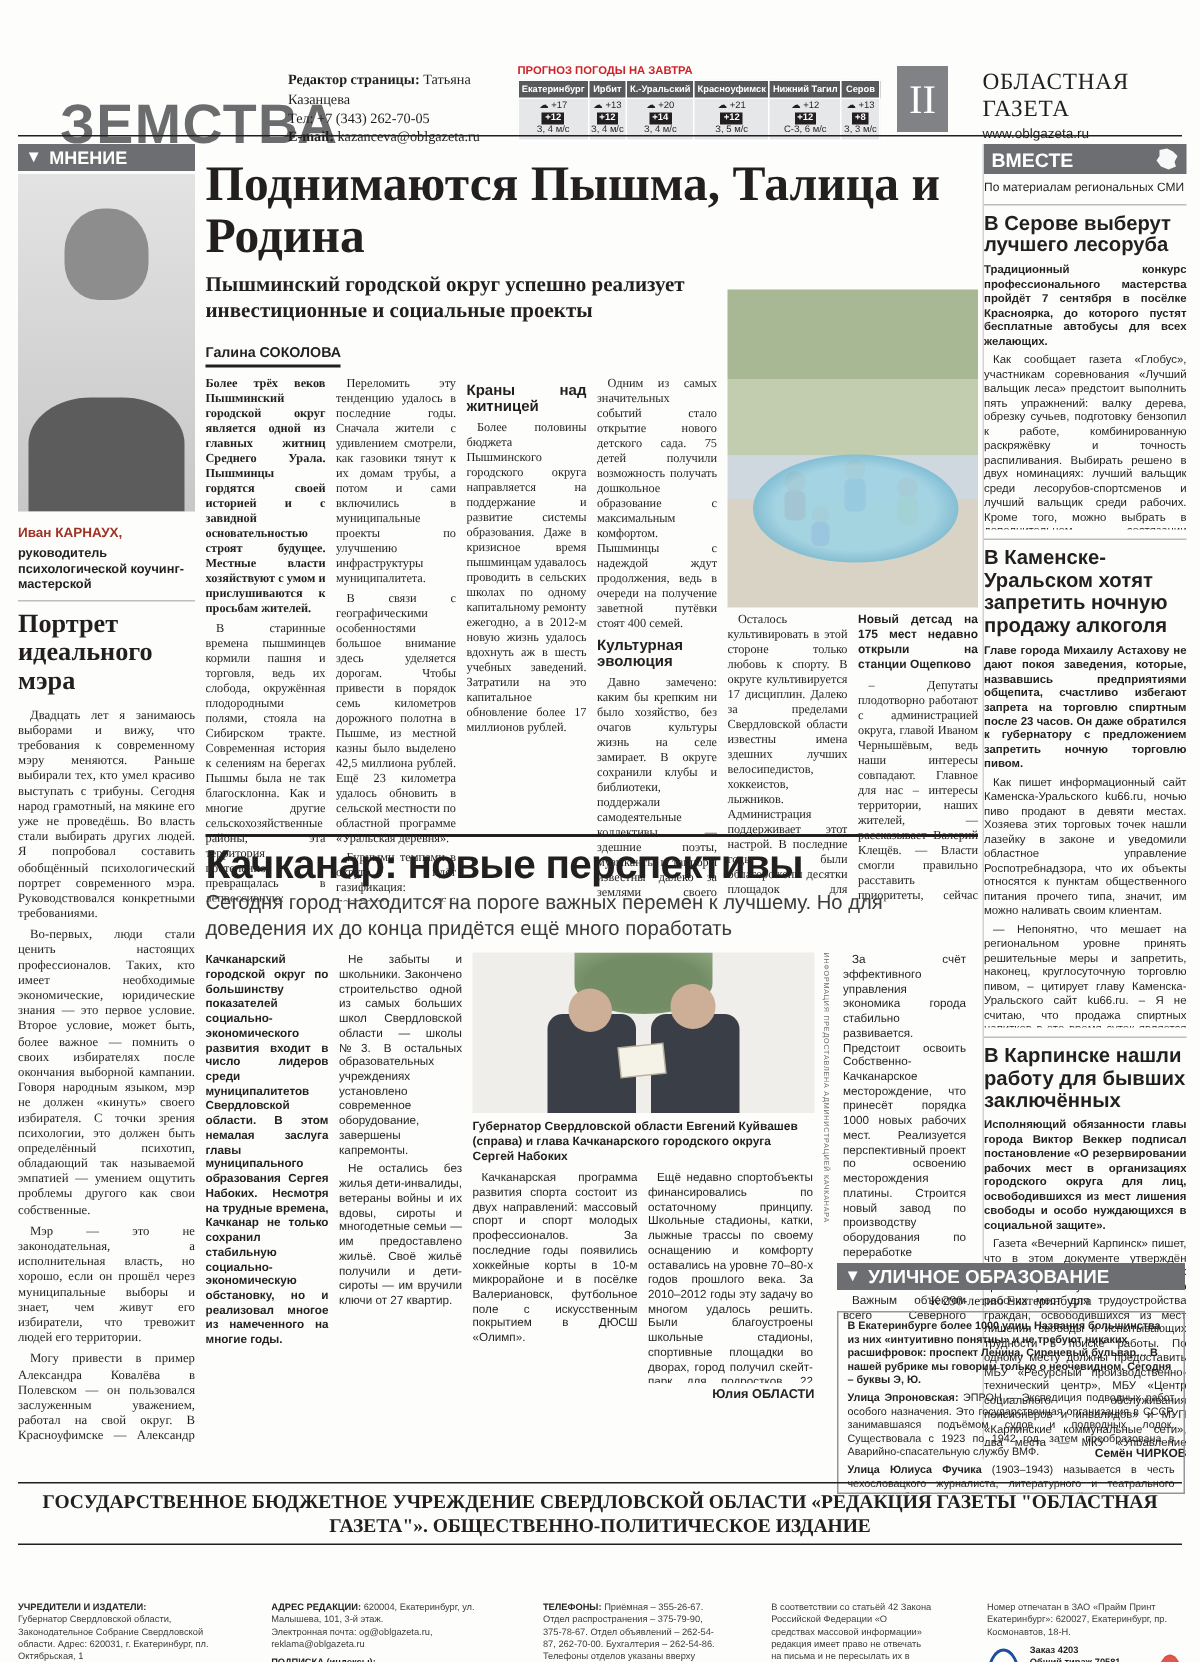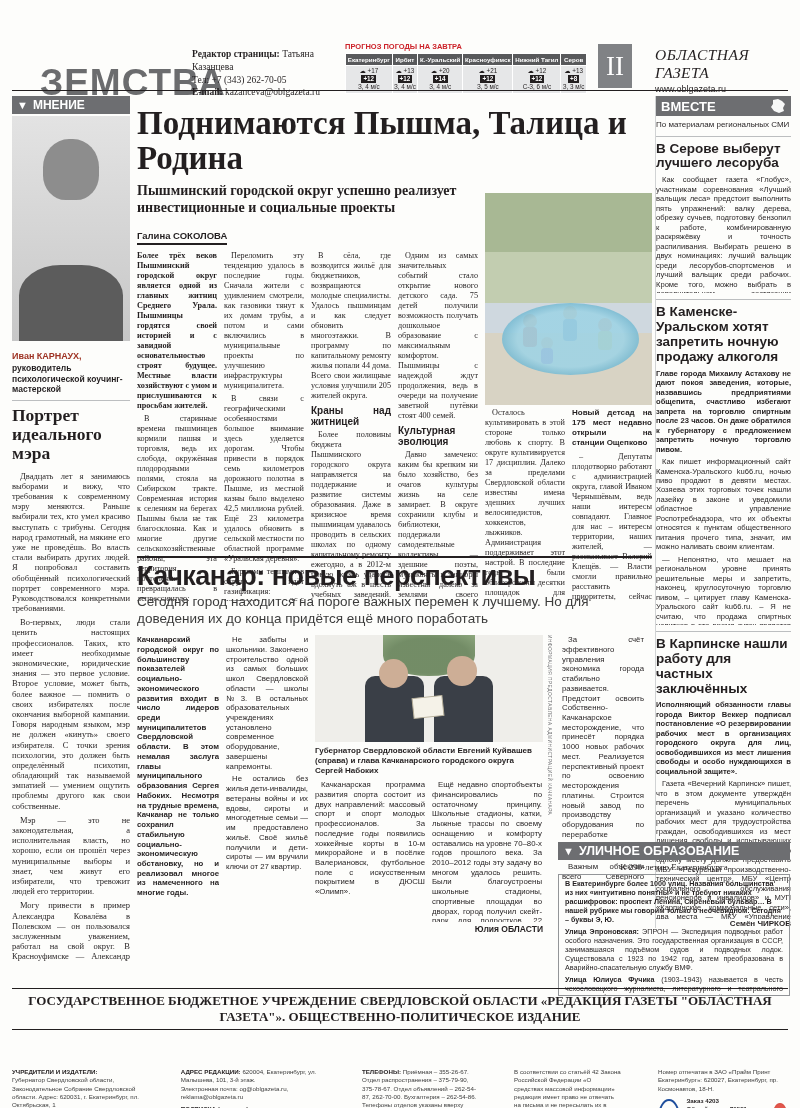--- a/index.html
+++ b/index.html
@@ -15,21 +15,21 @@
   .hr-head{border-top:1.5px solid #231f20;}
   .wx{width:242px;font-size:6.3px;}
   .wxtitle{color:#cc2229;font-weight:bold;font-size:7.5px;margin-bottom:2px;}
   .wxtab{border-collapse:collapse;width:100%;background:#e6e7e8;}
   .wxtab th{background:#58595b;color:#fff;font-size:6.2px;font-weight:bold;padding:2px 1px;border:1px solid #fff;}
   .wxtab td{border:1px solid #fff;text-align:center;padding:1px;vertical-align:middle;}
   .wxcell{line-height:1.3;}
   .tnight{display:inline-block;background:#231f20;color:#fff;padding:0 2px;font-weight:bold;}
   .pgnum{background:#808285;color:#fff;font-family:"Liberation Serif",serif;font-size:27px;
          text-align:center;line-height:44px;}
-  .mast-name{font-family:"Liberation Serif",serif;font-size:15.5px;letter-spacing:.5px;font-style:italic;}
+  .mast-name{font-family:"Liberation Serif",serif;font-size:15.5px;letter-spacing:.5px;}
   .mast-site{font-size:9px;margin-top:2px;}
   .mast-date{font-size:8.5px;font-weight:bold;margin-top:2px;}
   
   .badge{background:#6d6e71;color:#fff;font-weight:bold;display:flex;align-items:center;gap:5px;padding:2px 5px;}
   .tri{color:#fff;font-size:11px;line-height:1;}
   
   .op-name{color:#9e3223;font-weight:bold;font-size:9px;}
   .op-role{font-weight:bold;font-size:8.5px;line-height:1.25;color:#231f20;}
   .op-headline{font-family:"Liberation Serif",serif;font-weight:bold;font-size:17.5px;line-height:1.1;}
   .op-body{font-family:"Liberation Serif",serif;font-size:8.5px;line-height:1.2;}
@@ -213,21 +213,20 @@
         <div class="lcol jt clip" style="height:350px;">
           <p class="lead-intro">Более трёх веков Пышминский городской округ является одной из главных житниц Среднего Урала. Пышминцы гордятся своей историей и с завидной основательностью строят будущее. Местные власти хозяйствуют с умом и прислушиваются к просьбам жителей.</p>
           <p>В старинные времена пышминцев кормили пашня и торговля, ведь их слобода, окружённая плодородными полями, стояла на Сибирском тракте. Современная история к селениям на берегах Пышмы была не так благосклонна. Как и многие другие сельскохозяйственные районы, эта территория постепенно превращалась в депрессивную: объёмы производства сокращались, люди уезжали, ЖКХ приходило в упадок.</p>
         </div>
         <div class="lcol jt clip" style="height:350px;">
           <p>Переломить эту тенденцию удалось в последние годы. Сначала жители с удивлением смотрели, как газовики тянут к их домам трубы, а потом и сами включились в муниципальные проекты по улучшению инфраструктуры муниципалитета.</p>
           <p>В связи с географическими особенностями большое внимание здесь уделяется дорогам. Чтобы привести в порядок семь километров дорожного полотна в Пышме, из местной казны было выделено 42,5 миллиона рублей. Ещё 23 километра удалось обновить в сельской местности по областной программе «Уральская деревня».</p>
           <p>Бурными темпами в округе идёт газификация: построено 26,6 километра газопровода низкого давления и 15 километров высокого. В результате голубое топливо появилось в 319 частных домах и четырёх многоэтажках. Закончен первый этап строительства межмуниципального газопровода Пышма – Первомайский – Камышлов протяжённостью 67 километров. Построены шесть блочных котельных, из которых четыре уже работают.</p>
         </div>
         <div class="lcol jt clip" style="height:350px;">
-          <p>В сёла, где возводится жильё для бюджетников, возвращаются молодые специалисты. Удалось пышминцам и как следует обновить многоэтажки. В программу по капитальному ремонту жилья попали 44 дома. Всего свои жилищные условия улучшили 205 жителей округа.</p>
           <div class="subhead">Краны над житницей</div>
           <p>Более половины бюджета Пышминского городского округа направляется на поддержание и развитие системы образования. Даже в кризисное время пышминцам удавалось проводить в сельских школах по одному капитальному ремонту ежегодно, а в 2012-м новую жизнь удалось вдохнуть аж в шесть учебных заведений. Затратили на это капитальное обновление более 17 миллионов рублей.</p>
         </div>
         <div class="lcol jt clip" style="height:350px;">
           <p>Одним из самых значительных событий стало открытие нового детского сада. 75 детей получили возможность получать дошкольное образование с максимальным комфортом. Пышминцы с надеждой ждут продолжения, ведь в очереди на получение заветной путёвки стоят 400 семей.</p>
           <div class="subhead">Культурная эволюция</div>
           <p>Давно замечено: каким бы крепким ни было хозяйство, без очагов культуры жизнь на селе замирает. В округе сохранили клубы и библиотеки, поддержали самодеятельные коллективы — здешние поэты, музыканты и танцоры известны далеко за землями своего района.</p>
         </div>
         <div class="lcol jt clip" style="height:350px;">
           <div class="spacer155"></div>
@@ -291,37 +290,38 @@
     <div class="badge" style="font-size:13px;justify-content:space-between;">
       <span>ВМЕСТЕ</span>
       <svg width="16" height="16" viewBox="0 0 16 16">
         <polygon class="maplet" points="3,2 8,1 12,3 15,6 13,10 14,13 9,15 4,13 1,9 3,6"></polygon>
       </svg>
     </div>
     <div class="vm-note" style="margin:4px 0 6px 0;">По материалам региональных СМИ</div>
 
     <div class="vm-art">
       <p class="vm-title">В Серове выберут лучшего лесоруба</p>
+      <p class="vm-intro jt">Традиционный конкурс профессионального мастерства пройдёт 7 сентября в посёлке Красноярка, до которого пустят бесплатные автобусы для всех желающих.</p>
       <div class="vm-body jt clip" style="height:118px;">
         <p>Как сообщает газета «Глобус», участникам соревнования «Лучший вальщик леса» предстоит выполнить пять упражнений: валку дерева, обрезку сучьев, подготовку бензопил к работе, комбинированную раскряжёвку и точность распиливания. Выбирать решено в двух номинациях: лучший вальщик среди лесорубов-спортсменов и лучший вальщик среди рабочих. Кроме того, можно выбрать в дополнительном состязании «Снайпер», когда надо будет повалить дерево так, чтобы его верхушка попала в центральный круг контрольных ворот. Для зрителей и болельщиков будет подготовлена культурная программа, организована торговля.</p>
       </div>
     </div>
 
     <div class="vm-art" style="margin-top:6px;">
       <p class="vm-title">В Каменске-Уральском хотят запретить ночную продажу алкоголя</p>
       <p class="vm-intro jt">Главе города Михаилу Астахову не дают покоя заведения, которые, назвавшись предприятиями общепита, счастливо избегают запрета на торговлю спиртным после 23 часов. Он даже обратился к губернатору с предложением запретить ночную торговлю пивом.</p>
       <div class="vm-body jt clip" style="height:168px;">
         <p>Как пишет информационный сайт Каменска-Уральского ku66.ru, ночью пиво продают в девяти местах. Хозяева этих торговых точек нашли лазейку в законе и уведомили областное управление Роспотребнадзора, что их объекты относятся к пунктам общественного питания прочего типа, значит, им можно наливать своим клиентам.</p>
         <p>— Непонятно, что мешает на региональном уровне принять решительные меры и запретить, наконец, круглосуточную торговлю пивом, – цитирует главу Каменска-Уральского сайт ku66.ru. – Я не считаю, что продажа спиртных напитков в это время суток является жизненно важной для населения услугой.</p>
 
       </div>
     </div>
 
     <div class="vm-art" style="margin-top:6px;">
-      <p class="vm-title">В Карпинске нашли работу для частных заключённых</p>
+      <p class="vm-title">В Карпинске нашли работу для бывших заключённых</p>
       <p class="vm-intro jt">Исполняющий обязанности главы города Виктор Веккер подписал постановление «О резервировании рабочих мест в организациях городского округа для лиц, освободившихся из мест лишения свободы и особо нуждающихся в социальной защите».</p>
       <div class="vm-body jt clip" style="height:140px;">
         <p>Газета «Вечерний Карпинск» пишет, что в этом документе утверждён перечень муниципальных организаций и указано количество рабочих мест для трудоустройства граждан, освободившихся из мест лишения свободы и испытывающих трудности в поиске работы. По одному месту должны предоставить МБУ «Ресурсный производственно-технический центр», МБУ «Центр социального обслуживания пенсионеров и инвалидов» и МУП «Карпинские коммунальные сети», два места — МКУ «Управление коммунального хозяйства».</p>
 
       </div>
       <div class="vm-sig">Семён ЧИРКОВ</div>
     </div>
   </div>
 
   <div class="abs" style="left:558px;top:842px;width:232px;">

